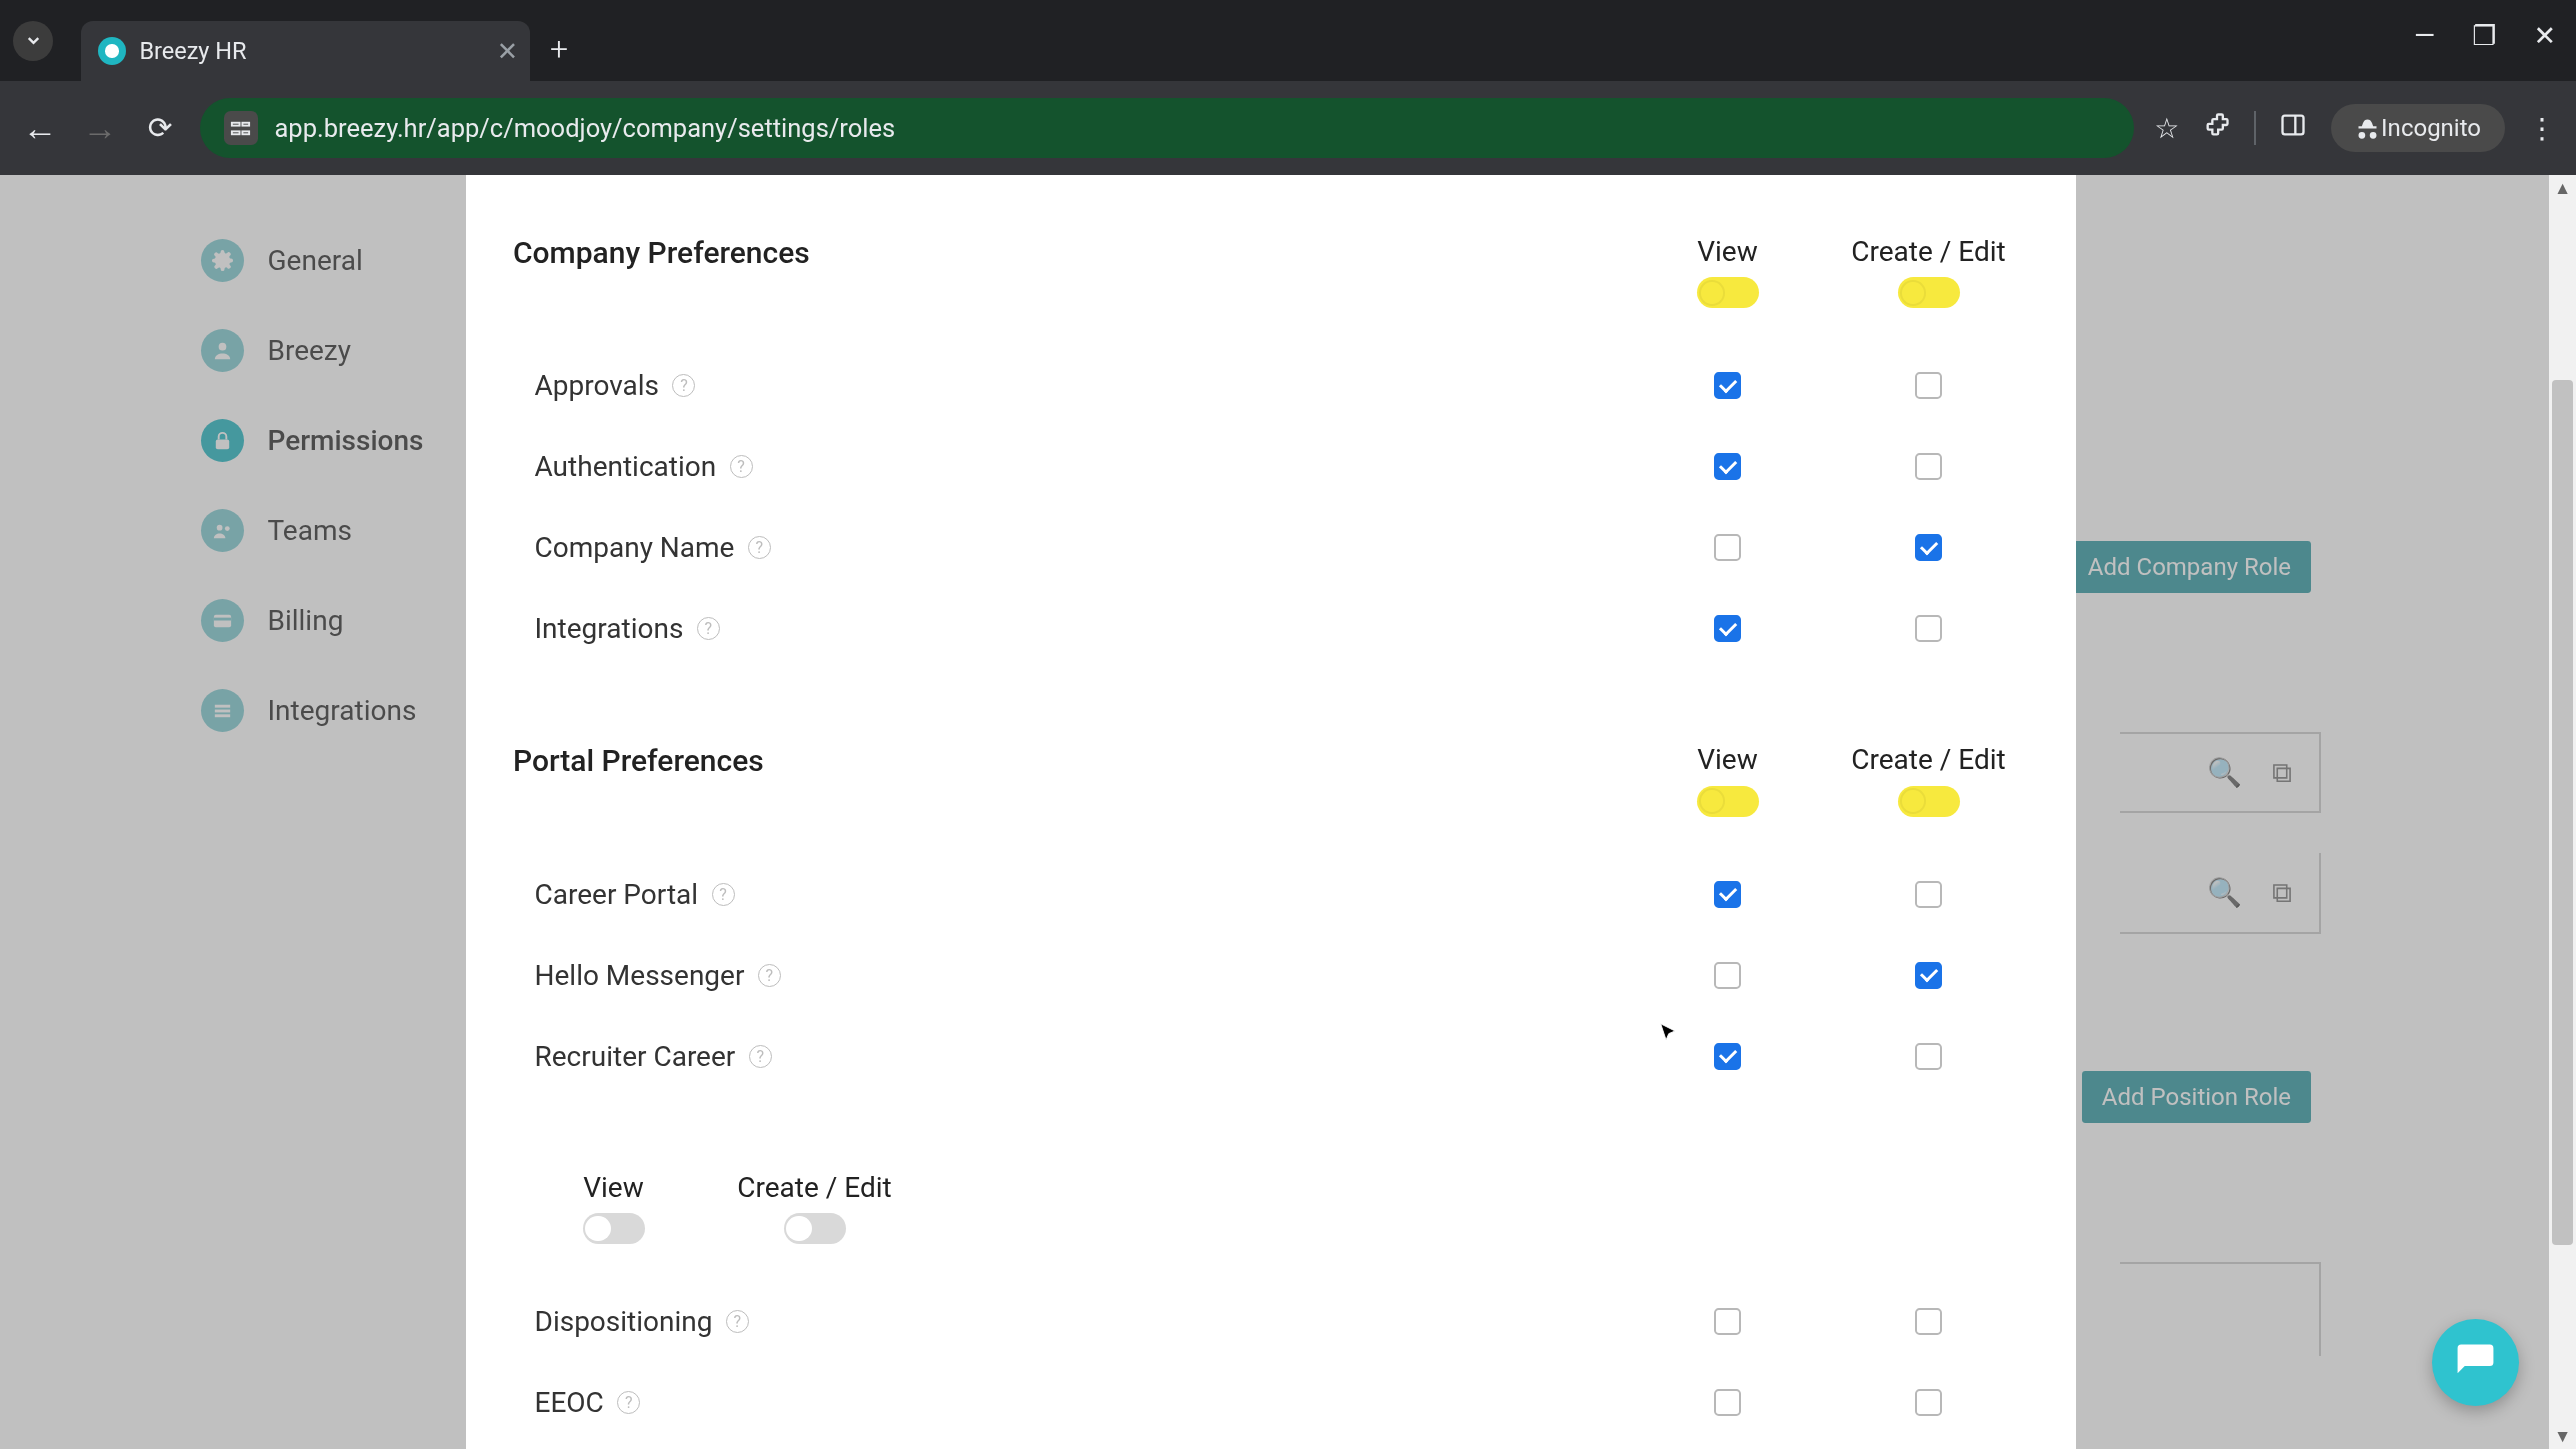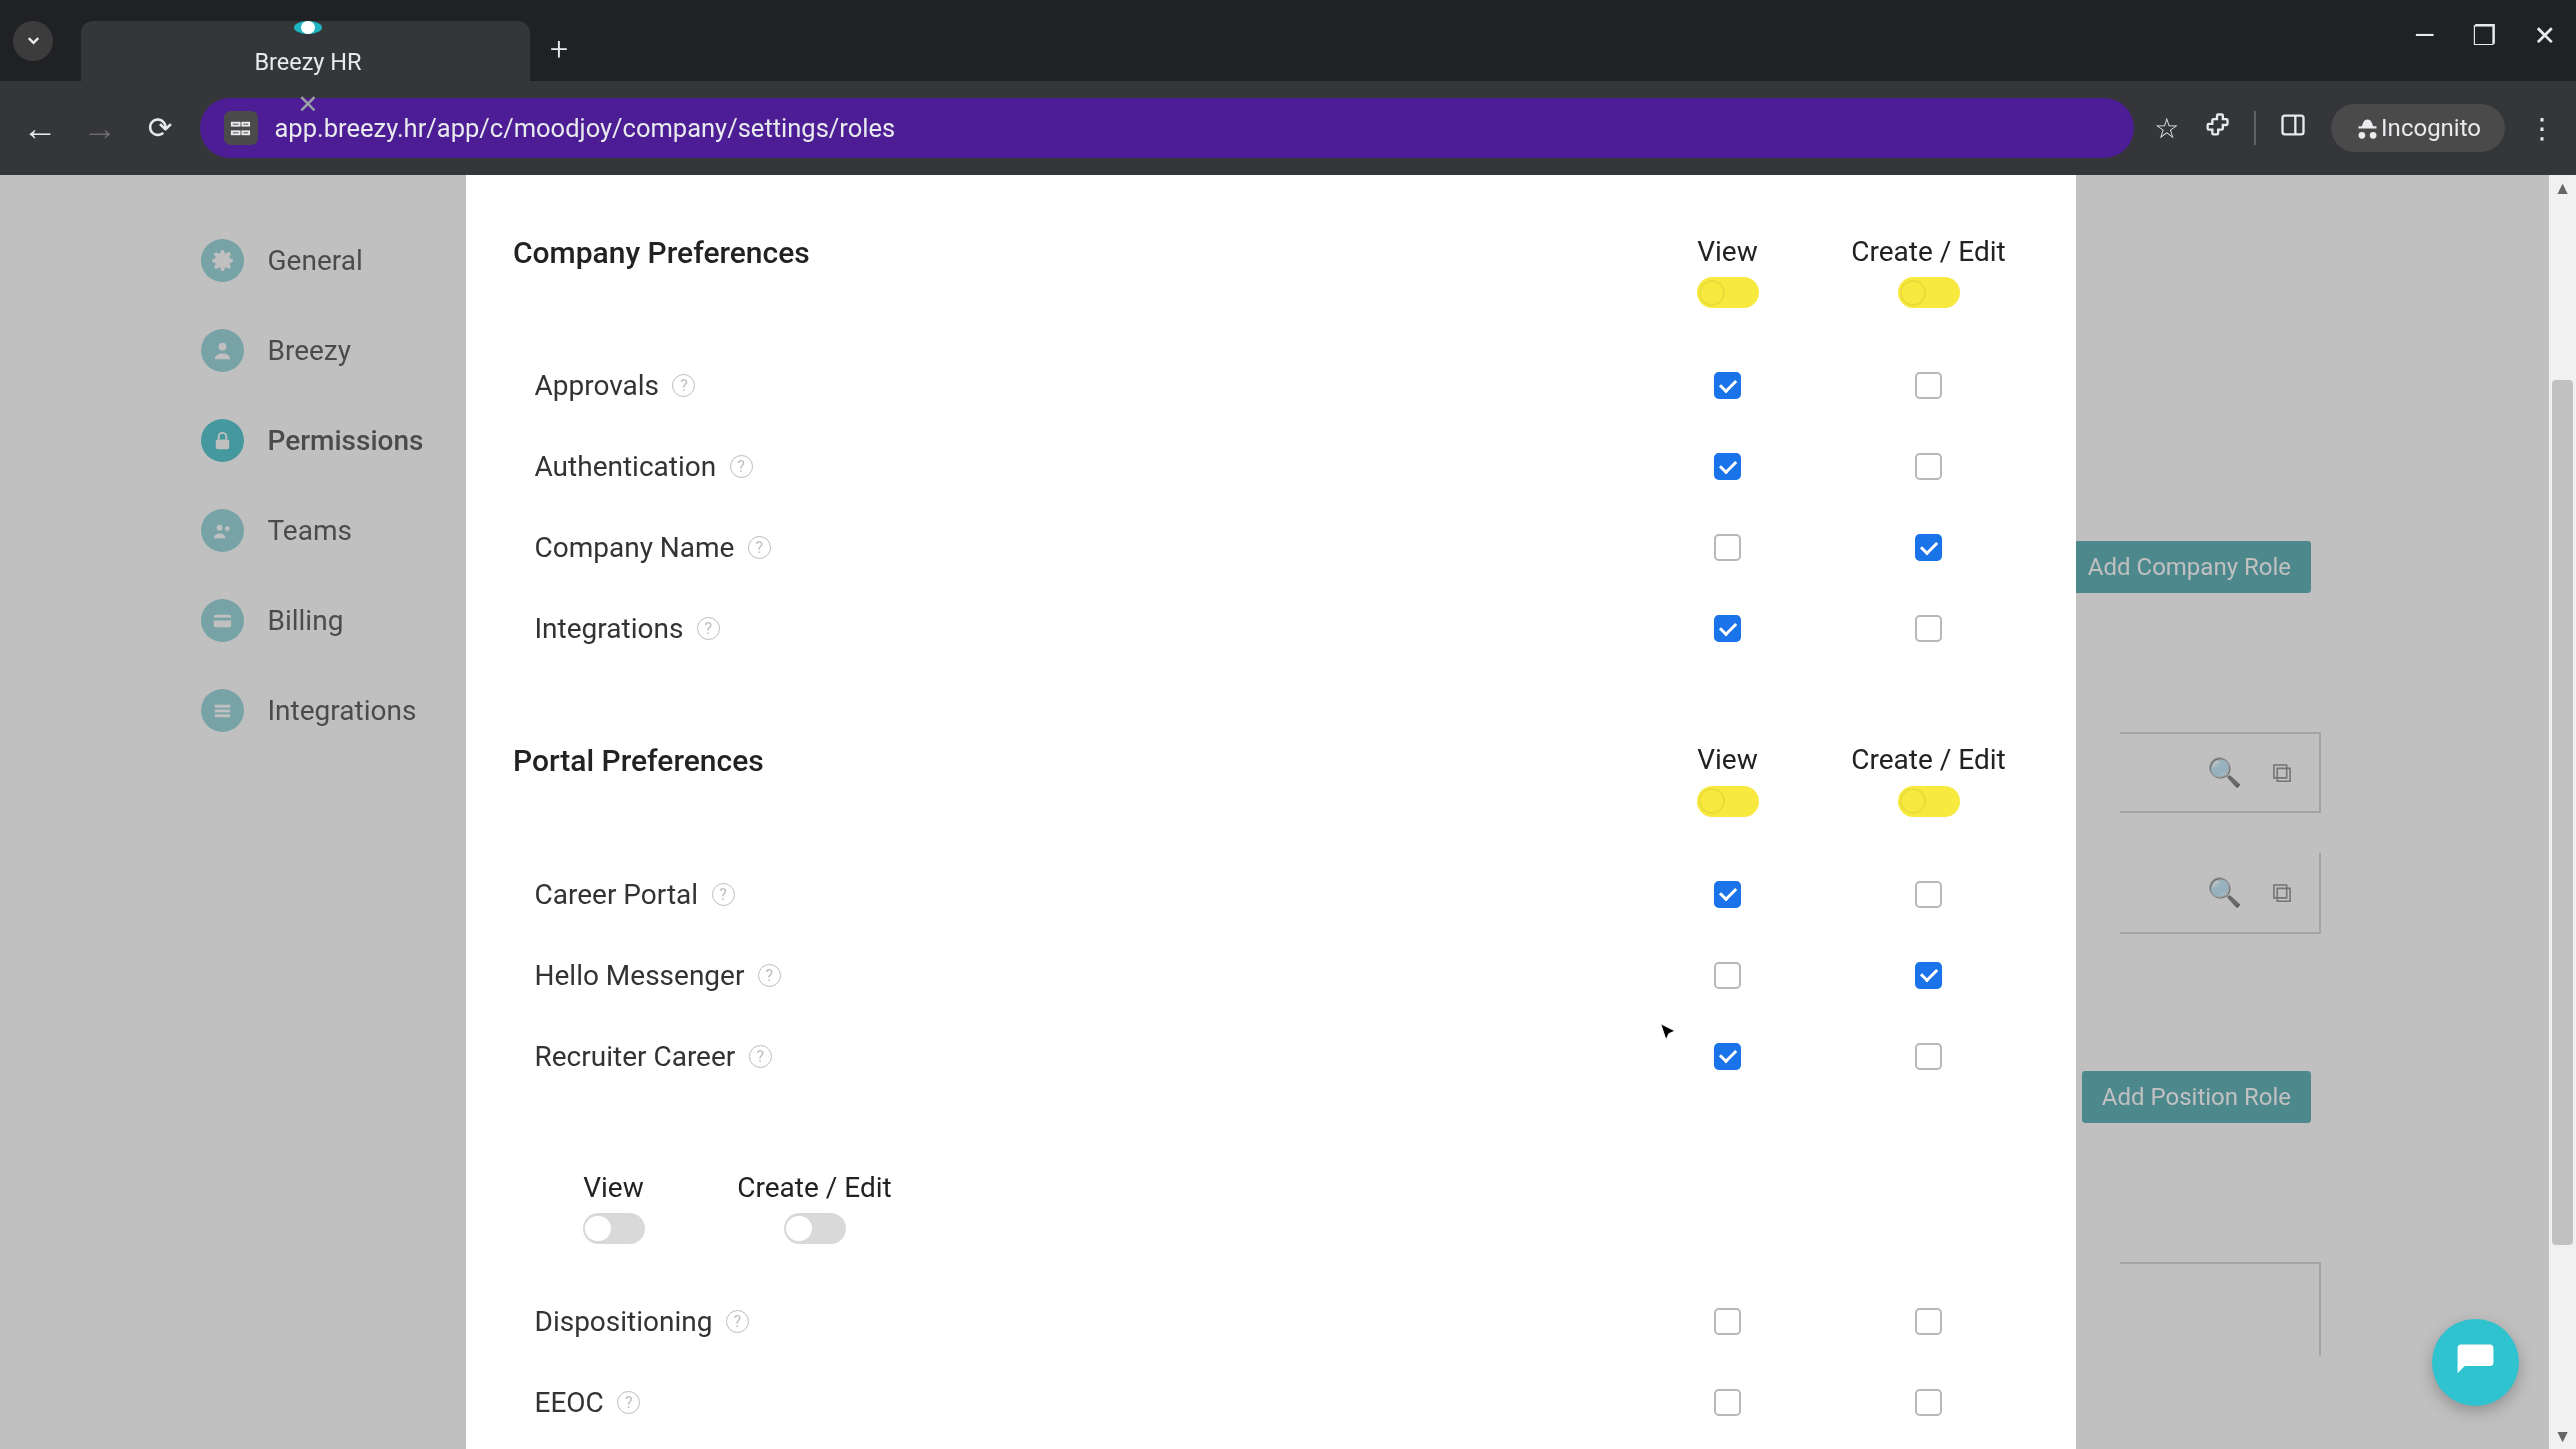--- a/index.html
+++ b/index.html
@@ -1,33 +1,33 @@
 <!DOCTYPE html>
 <html style="font-size:10.7px"><head>
 <meta charset="utf-8">
 <style>
   * { margin: 0; padding: 0; box-sizing: border-box; }
   html, body { width: 2576px; height: 1449px; font-family: -apple-system, BlinkMacSystemFont, "Segoe UI", Roboto, Arial, sans-serif; background: #202124; overflow: hidden; }
 
   
   .browser-top { height: 81px; background: #202124; display: flex; align-items: center; padding: 0 13.4px; position: relative; }
   .tab-dropdown { width: 40px; height: 40px; display: flex; align-items: center; justify-content: center; color: #e8eaed; border-radius: 50%; background: #3c3c3c; margin-right: 13.4px; }
-  .tab { background: #35363a; border-radius: 12px 12px 0 0; height: 60px; display: flex; align-items: center; padding: 0 12px 0 17px; gap: 13.4px; position: absolute; bottom: 0; left: 81px; width: 449px; flex-direction: column; }
+  .tab { background: #35363a; border-radius: 12px 12px 0 0; height: 60px; display: flex; align-items: center; padding: 0 12px 0 17px; gap: 13.4px; position: absolute; bottom: 0; left: 81px; width: 449px; }
   .tab-favicon { width: 28px; height: 28px; border-radius: 50%; background: #1fb6c1; display: flex; align-items: center; justify-content: center; }
   .tab-favicon::after { content: ""; width: 13.4px; height: 13.4px; border-radius: 50%; background: #fff; }
   .tab-title { color: #e8eaed; font-size: 23.5px; flex: 1; }
   .tab-close { color: #9aa0a6; font-size: 25.5px; cursor: pointer; }
   .new-tab { position: absolute; bottom: 13.4px; left: 550px; color: #e8eaed; font-size: 32px; font-weight: 300; cursor: pointer; }
   .window-controls { position: absolute; right: 20px; top: 20px; display: flex; gap: 37px; color: #e8eaed; }
   .window-controls span { font-size: 27px; cursor: pointer; }
 
   .browser-toolbar { height: 94px; background: #35363a; display: flex; align-items: center; padding: 0 20px; gap: 20px; }
   .nav-btn { color: #e8eaed; font-size: 35px; cursor: pointer; width: 40px; text-align: center; }
   .nav-btn.disabled { color: #6b6b6b; }
-  .url-bar { flex: 1; background: #4c1d95; border-radius: 40px; height: 60px; display: flex; align-items: center; padding: 0 23.5px; gap: 17px; }
+  .url-bar { flex: 1; background: #14532d; border-radius: 40px; height: 60px; display: flex; align-items: center; padding: 0 23.5px; gap: 17px; }
   .site-info { width: 34px; height: 34px; border-radius: 6.7px; background: #4a4a4a; display: flex; align-items: center; justify-content: center; color: #e8eaed; font-size: 17.4px; }
   .url-text { color: #e8eaed; font-size: 25.5px; }
   .toolbar-right { display: flex; align-items: center; gap: 23.5px; color: #e8eaed; }
   .toolbar-right .icon { font-size: 28px; cursor: pointer; }
   .incognito-badge { display: flex; align-items: center; background: #4a4a4a; border-radius: 27px; padding: 10px 23.5px; font-size: 24px; cursor: pointer; }
   .divider { width: 1.3px; height: 34px; background: #5f6368; }
 
   
   .app-area { position: relative; width: 2576px; height: calc(1449px - 174px); background: #fff; }
   .backdrop { position: absolute; inset: 0; background: rgba(115,115,115,0.45); }

